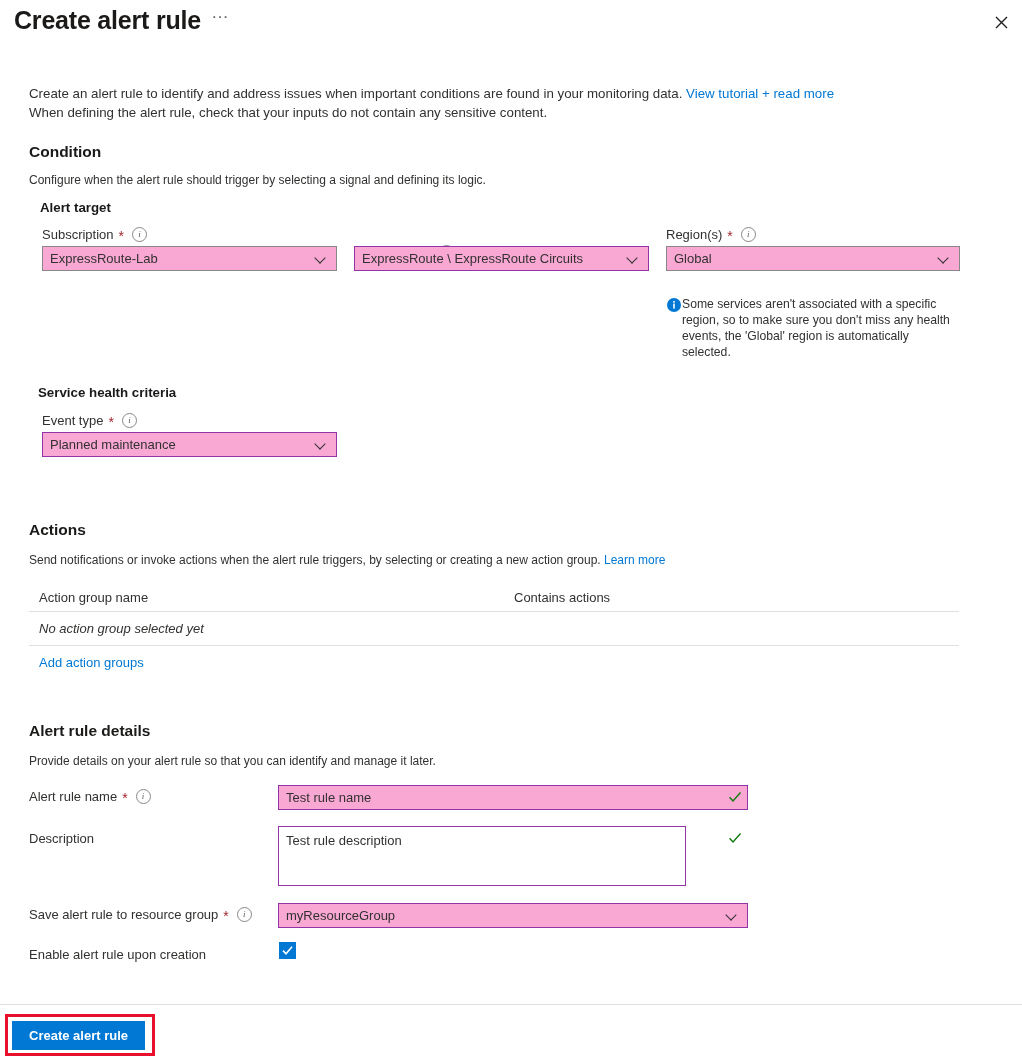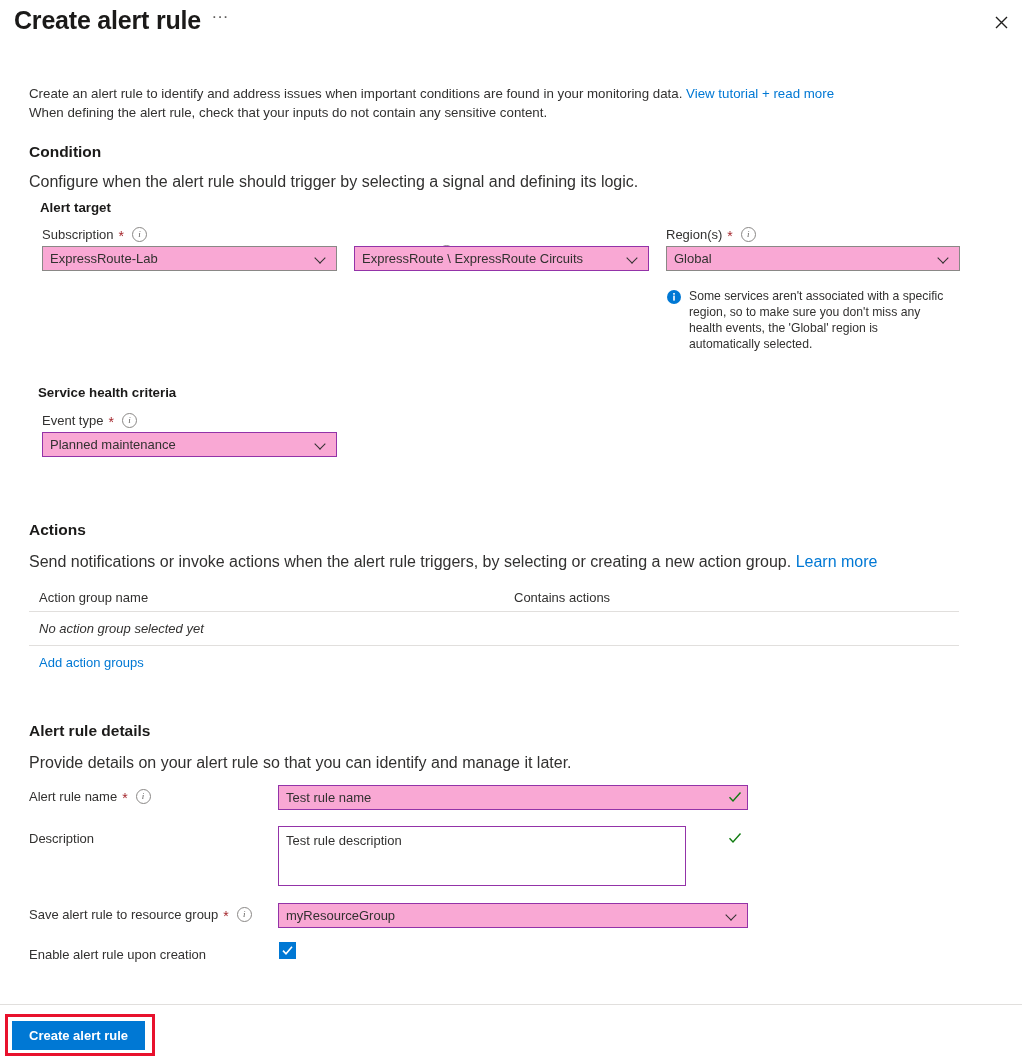--- a/index.html
+++ b/index.html
@@ -78,21 +78,21 @@
 
   
   .section-title {
     position: absolute;
     font-size: 15.5px;
     font-weight: 600;
     color: #1b1a19;
   }
   .section-desc {
     position: absolute;
-    font-size: 16px;
+    font-size: 12px;
     color: #323130;
     white-space: nowrap;
   }
   .sub-title {
     position: absolute;
     font-size: 13.3px;
     font-weight: 600;
     color: #1b1a19;
   }
 
@@ -176,22 +176,23 @@
   .valid-check {
     position: absolute;
     pointer-events: none;
   }
   .valid-check svg { display: block; }
 
   
   .callout {
     position: absolute;
     display: flex;
-    gap: 8px;
+    gap: 1px;
     width: 285px;
+    margin-top: 8px;
   }
   .callout-icon {
     flex: none;
     width: 14px;
     height: 14px;
     margin-top: 2px;
   }
   .callout-text {
     font-size: 12.2px;
     line-height: 16px;

